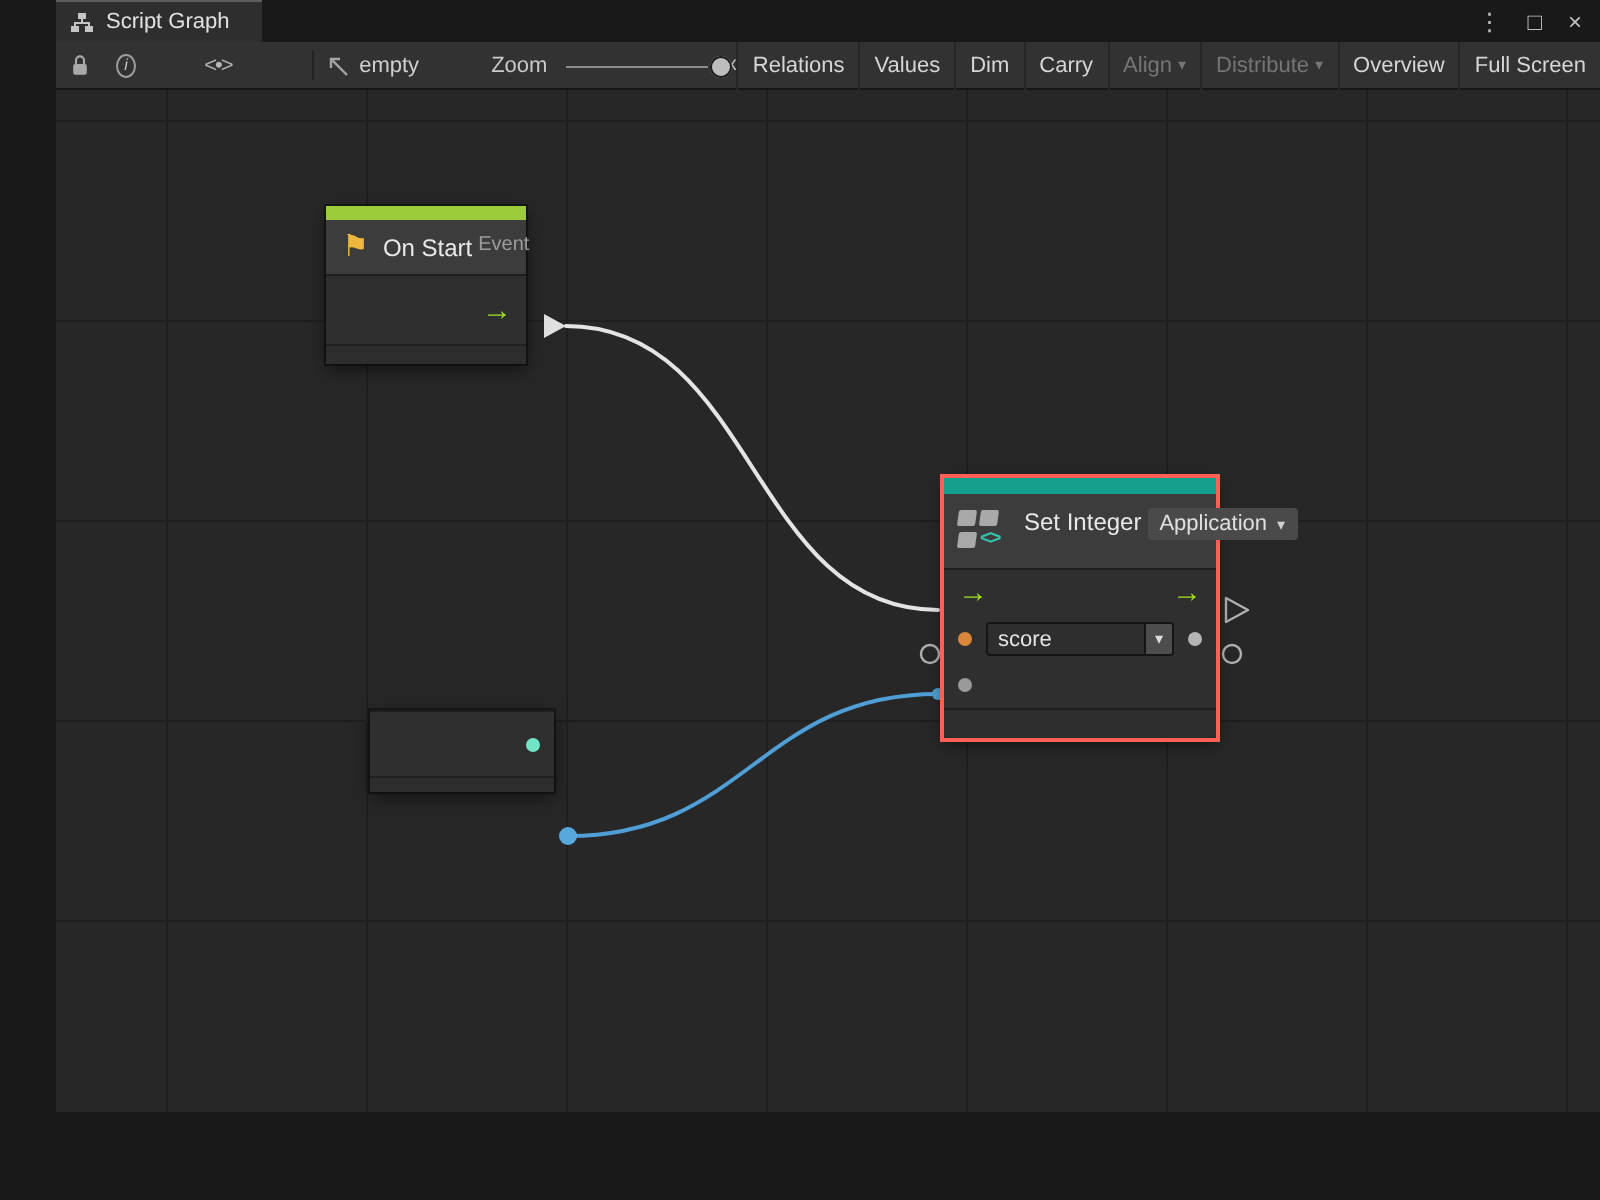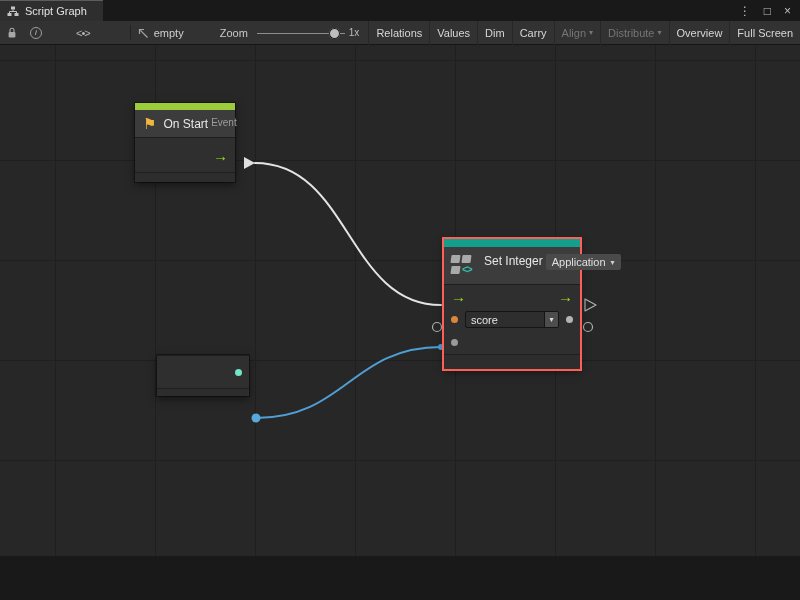--- a/index.html
+++ b/index.html
@@ -2,21 +2,21 @@
 <html><head>
 <meta charset="utf-8">
 <style>
   * { margin:0; padding:0; box-sizing:border-box; }
   html,body { width:800px; height:600px; overflow:hidden; }
   body {
     font-family:"Liberation Sans", sans-serif;
     background:#191919; color:#d8d8d8;
     user-select:none;
   }
-  .window { width:800px; height:556px; display:flex; flex-direction:column; }
+  .window { width:800px; height:556px; display:flex; flex-direction:column;padding-left:28px; }
 
   
   .titlebar { height:21px; background:#191919; display:flex; align-items:stretch; font-size:11px; }
   .tab {
     display:flex; align-items:center; gap:6px; padding:0 16px 0 7px;
     background:#2e2e2e; border-top:1px solid #5c5c5c; color:#e2e2e2;
   }
   .titlebar-controls { margin-left:auto; display:flex; align-items:center; gap:13px; padding-right:9px; color:#bfbfbf; font-size:12px; }
   .titlebar-controls span { cursor:default; line-height:1; }
 

